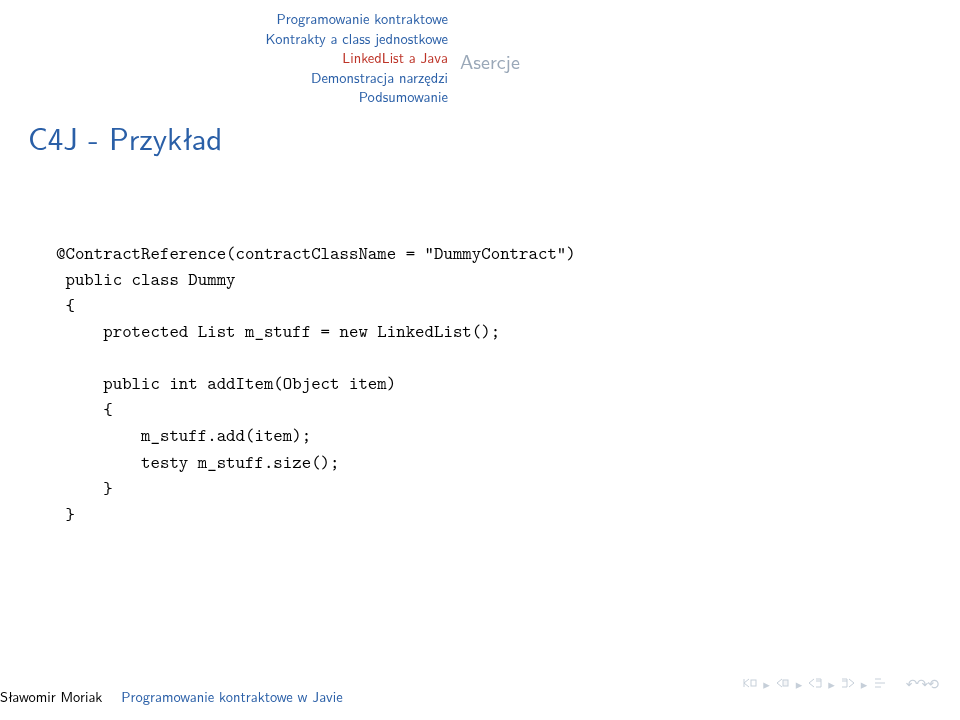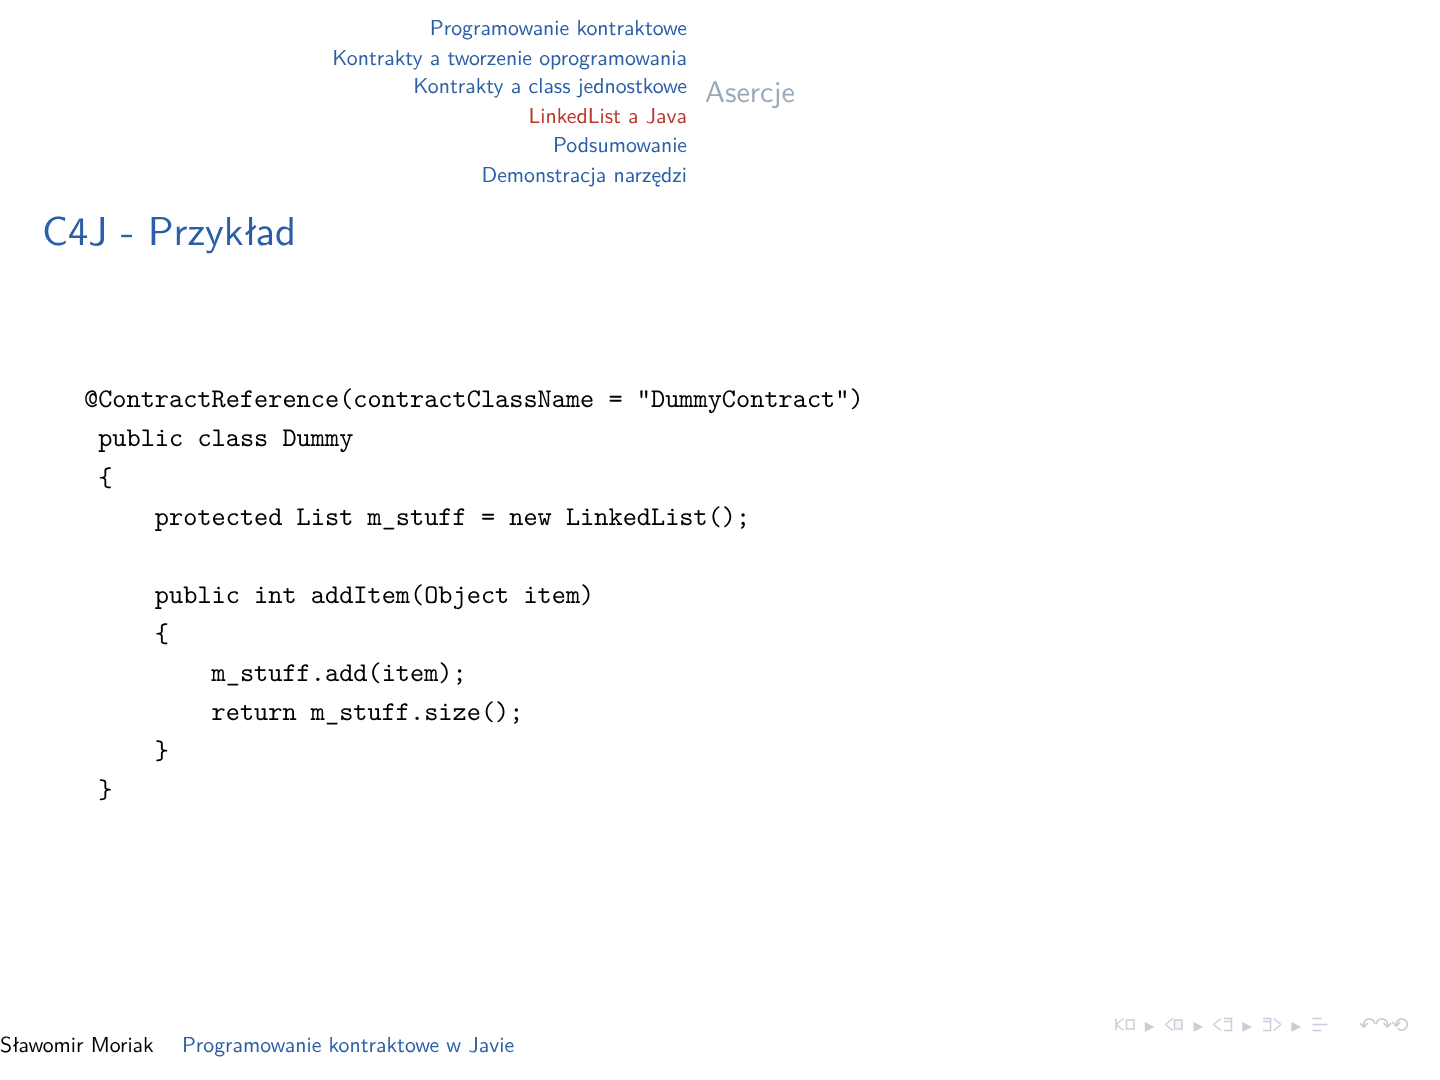--- a/index.html
+++ b/index.html
@@ -7,42 +7,41 @@
   width: 960px;
   height: 720px;
   background: #fff;
   font-family: "Latin Modern Sans", "Computer Modern Sans", Helvetica, Arial, sans-serif;
   position: relative;
   overflow: hidden;
 }
 .header {
   display: flex;
   padding: 8px 0 0 0;
-  justify-content: flex-end;
 }
 .nav-left {
   width: 460px;
   text-align: right;
   font-size: 14.5px;
   line-height: 1.35;
   padding-right: 12px;
 }
 .nav-left .item { color: #2a5fa7; }
 .nav-left .item.current { color: #bd3428; }
 .nav-right {
   width: 490px;
   text-align: left;
   font-size: 20px;
   line-height: 1.35;
   padding-top: 39px;
   color: #9aa8b8;
 }
 .title {
   color: #2a5fa7;
-  font-size: 27px;
+  font-size: 31px;
   font-weight: 400;
   padding: 8px 0 0 28px;
 }
 .code-block {
   font-family: "Latin Modern Mono", "Courier New", monospace;
   font-size: 18px;
   line-height: 1.45;
   padding: 80px 0 0 56px;
   white-space: pre;
   color: #000;
@@ -72,42 +71,41 @@
 .nav-icons svg { display: block; }
 .nav-sep { color: #c6cfd9; }
 .nav-reload { color: #c6cfd9; letter-spacing: -1px; font-size: 14px; }
 </style>
 </head>
 <body>
 
 <div class="header">
   <div class="nav-left">
     <div class="item">Programowanie kontraktowe</div>
-    <div class="item">Kontrakty a tworzenie oprogramowania</div>
     <div class="item">Kontrakty a class jednostkowe</div>
     <div class="item current">LinkedList a Java</div>
+    <div class="item">Demonstracja narzędzi</div>
     <div class="item">Podsumowanie</div>
-    <div class="item">Demonstracja narzędzi</div>
   </div>
   <div class="nav-right">
     <div class="item">Asercje</div>
   </div>
 </div>
 
 <div class="title">C4J - Przykład</div>
 
 <div class="code-block">@ContractReference(contractClassName = "DummyContract")
  public class Dummy
  {
      protected List m_stuff = new LinkedList();
 
      public int addItem(Object item)
      {
          m_stuff.add(item);
-         return m_stuff.size();
+         testy m_stuff.size();
      }
  }</div>
 
 <div class="footer">
   <div class="footer-text">
     <span class="author">Sławomir Moriak</span>
     <span class="ftitle">Programowanie kontraktowe w Javie</span>
   </div>
   <div class="nav-icons">
     <span>

